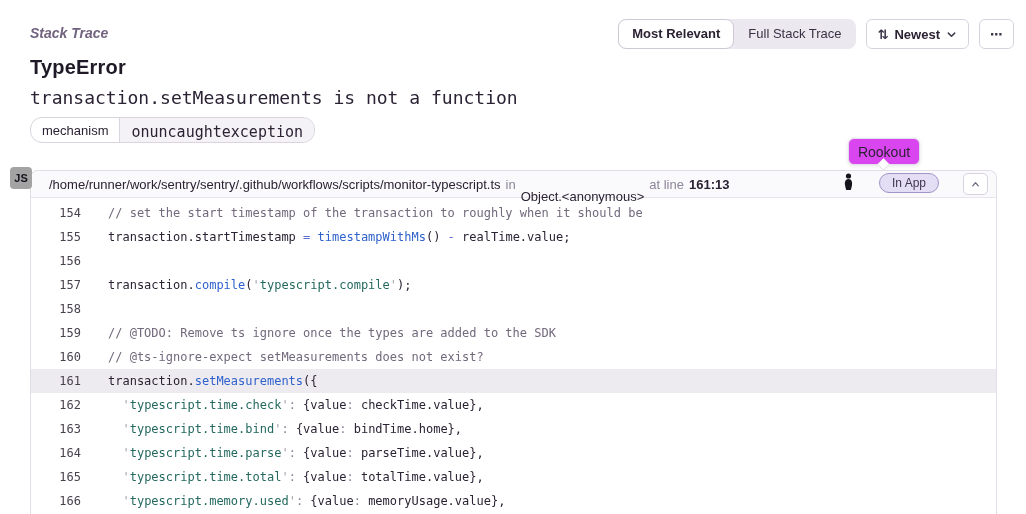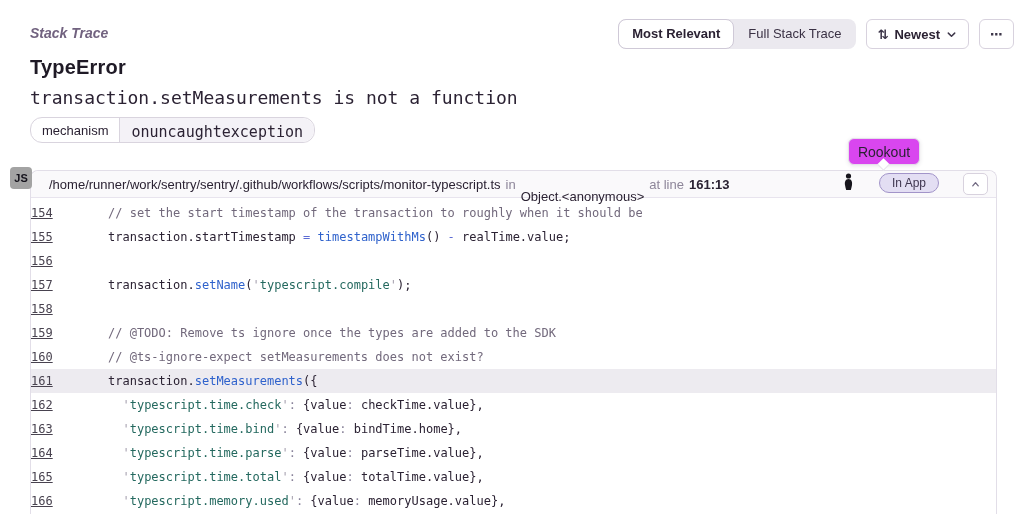--- a/index.html
+++ b/index.html
@@ -109,21 +109,21 @@
   }
   .collapse-btn {
     width: 25px; height: 22px; background: #fff; border: 1px solid #d8d2de;
     border-radius: 5px; display: flex; align-items: center; justify-content: center; cursor: pointer;
   }
 
   
   .code { padding-top: 3px; }
   .code-row { display: flex; height: 24px; line-height: 24px; font-size: 12px; }
   .code-row.active { background: #edebf0; }
-  .line-no { width: 50px; flex: none; text-align: left; color: #48424f; text-decoration: underline; }
+  .line-no { width: 50px; flex: none; text-align: right; color: #48424f; }
   .line-code { padding-left: 27px; white-space: pre; }
   .tok-b { color: #2b2233; margin-top: 11px; }
   .tok-c { color: #72697c; }
   .tok-f { color: #2f62cc; }
   .tok-o { color: #5d6cd4; }
   .tok-s { color: #24695f; }
   .tok-q { color: #a49fad; }
   .tok-p { color: #89839a; }
 </style>
 </head>
@@ -204,21 +204,21 @@
     <span class="line-code mono"><span class="tok-b">transaction.startTimestamp </span><span class="tok-o">=</span><span class="tok-b"> </span><span class="tok-f">timestampWithMs</span><span class="tok-b">() </span><span class="tok-o">-</span><span class="tok-b"> realTime.value;</span></span>
   </div>
 
   <div class="code-row">
     <span class="line-no mono">156</span>
     <span class="line-code mono"></span>
   </div>
 
   <div class="code-row">
     <span class="line-no mono">157</span>
-    <span class="line-code mono"><span class="tok-b">transaction.</span><span class="tok-f">setName</span><span class="tok-b">(</span><span class="tok-q">'</span><span class="tok-s">typescript.compile</span><span class="tok-q">'</span><span class="tok-b">);</span></span>
+    <span class="line-code mono"><span class="tok-b">transaction.</span><span class="tok-f">compile</span><span class="tok-b">(</span><span class="tok-q">'</span><span class="tok-s">typescript.compile</span><span class="tok-q">'</span><span class="tok-b">);</span></span>
   </div>
 
   <div class="code-row">
     <span class="line-no mono">158</span>
     <span class="line-code mono"></span>
   </div>
 
   <div class="code-row">
     <span class="line-no mono">159</span>
     <span class="line-code mono"><span class="tok-c">// @TODO: Remove ts ignore once the types are added to the SDK</span></span>

